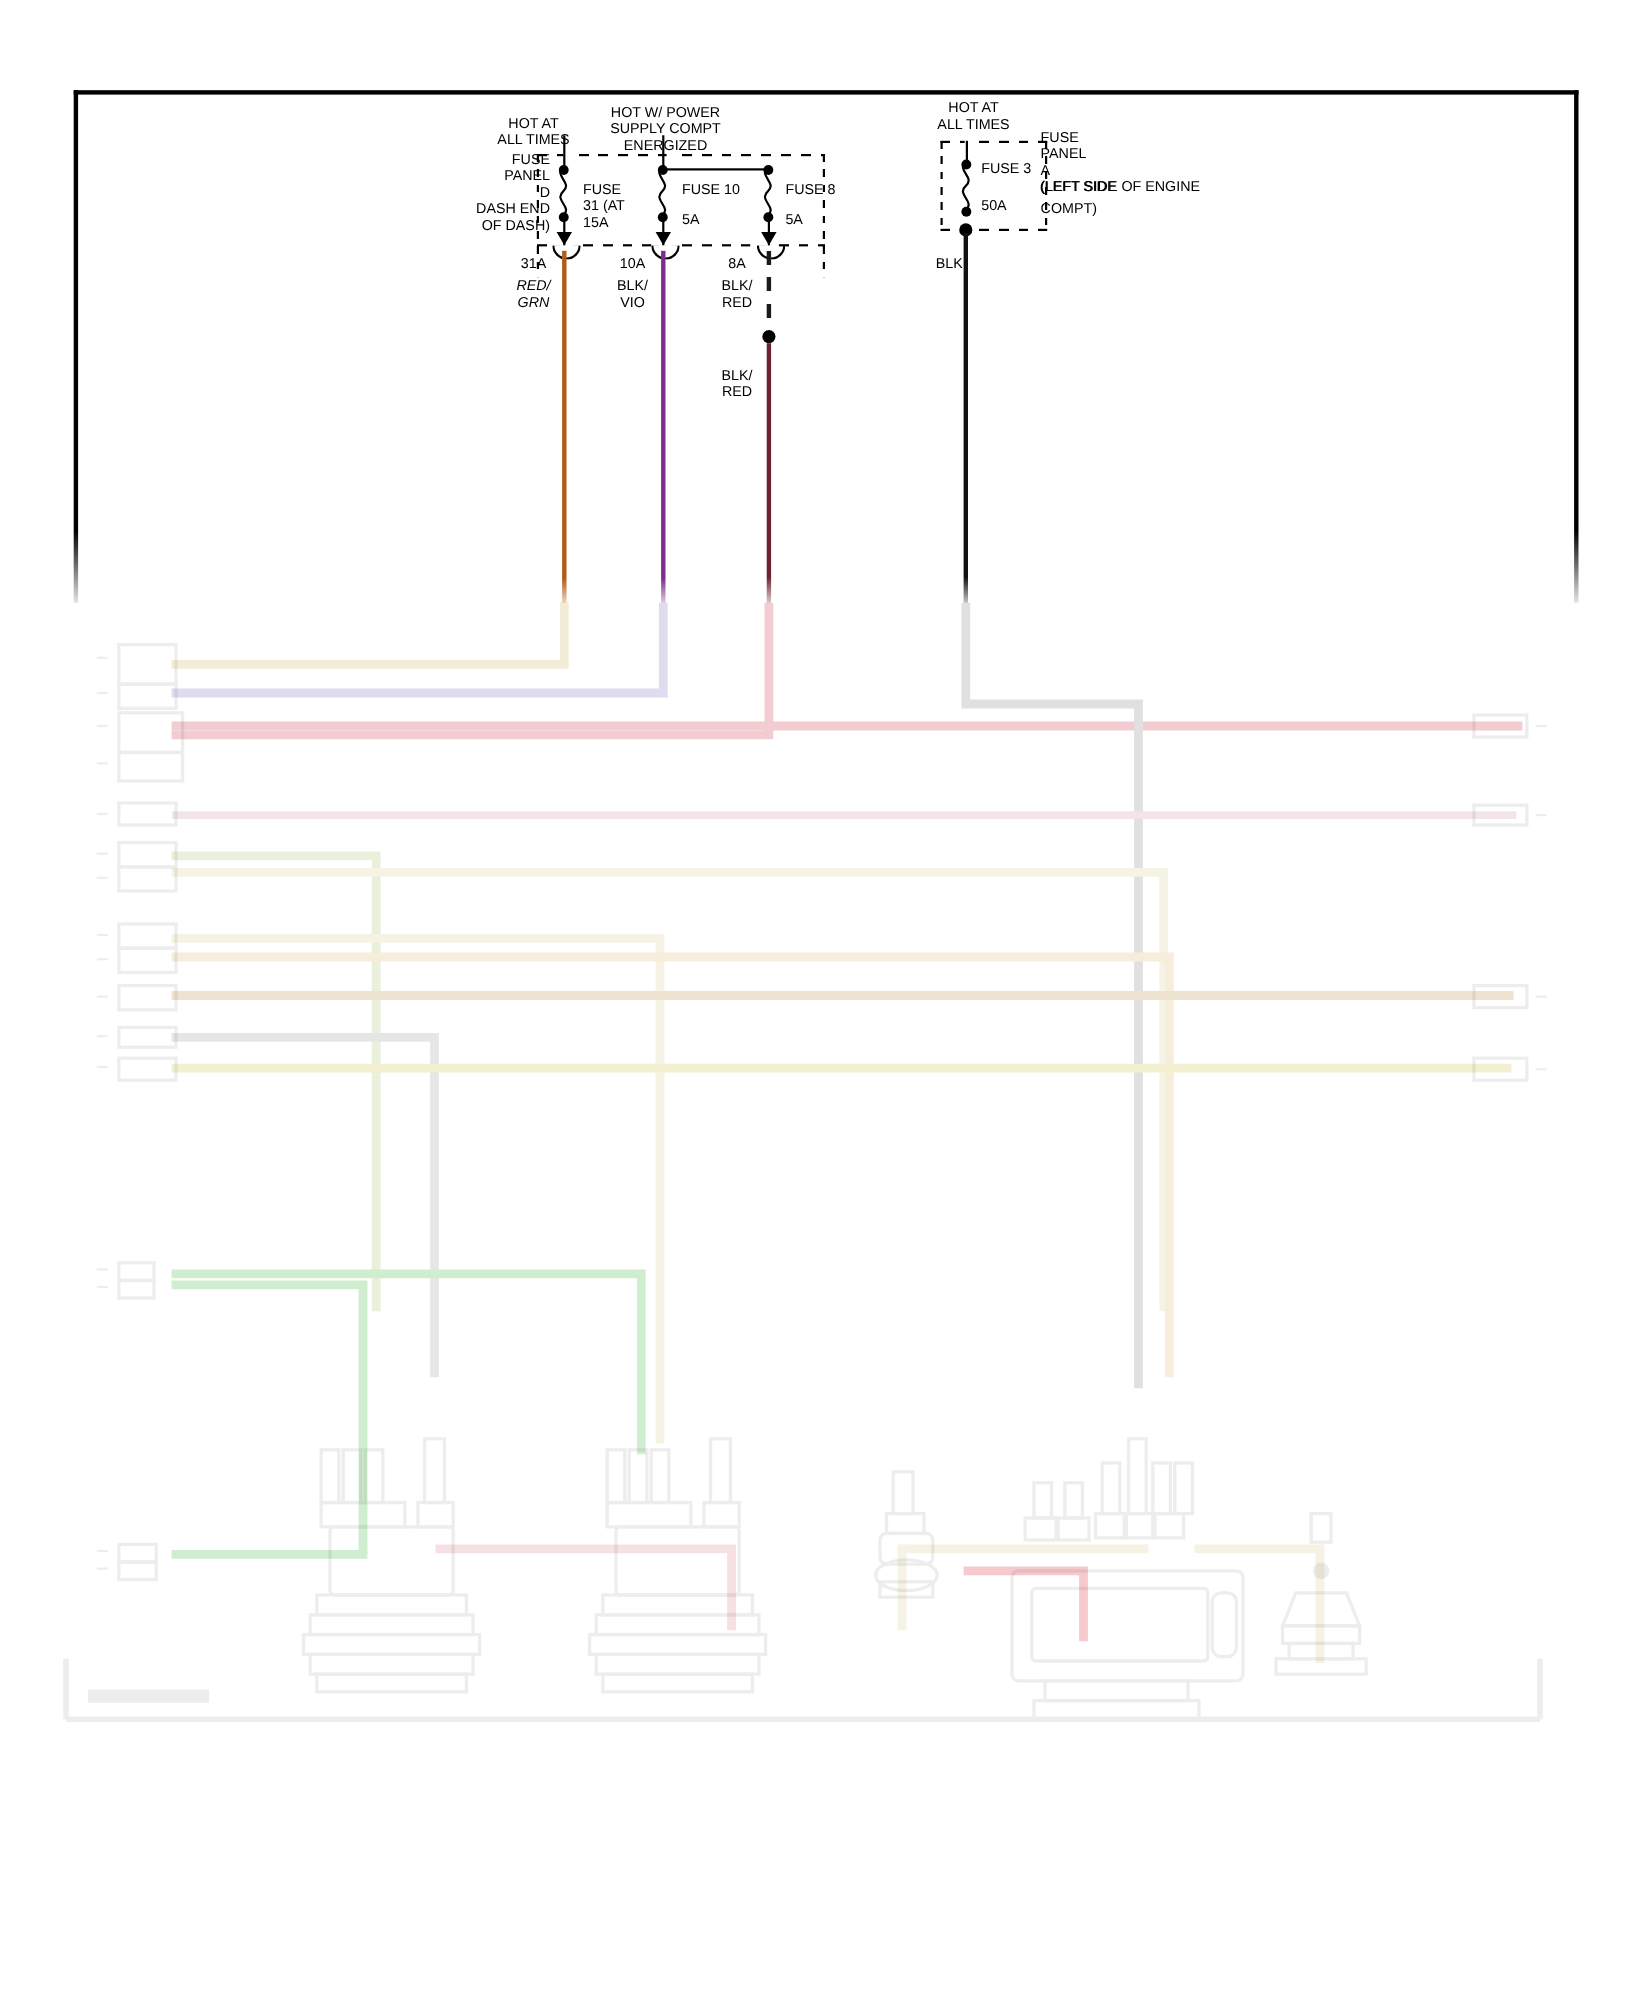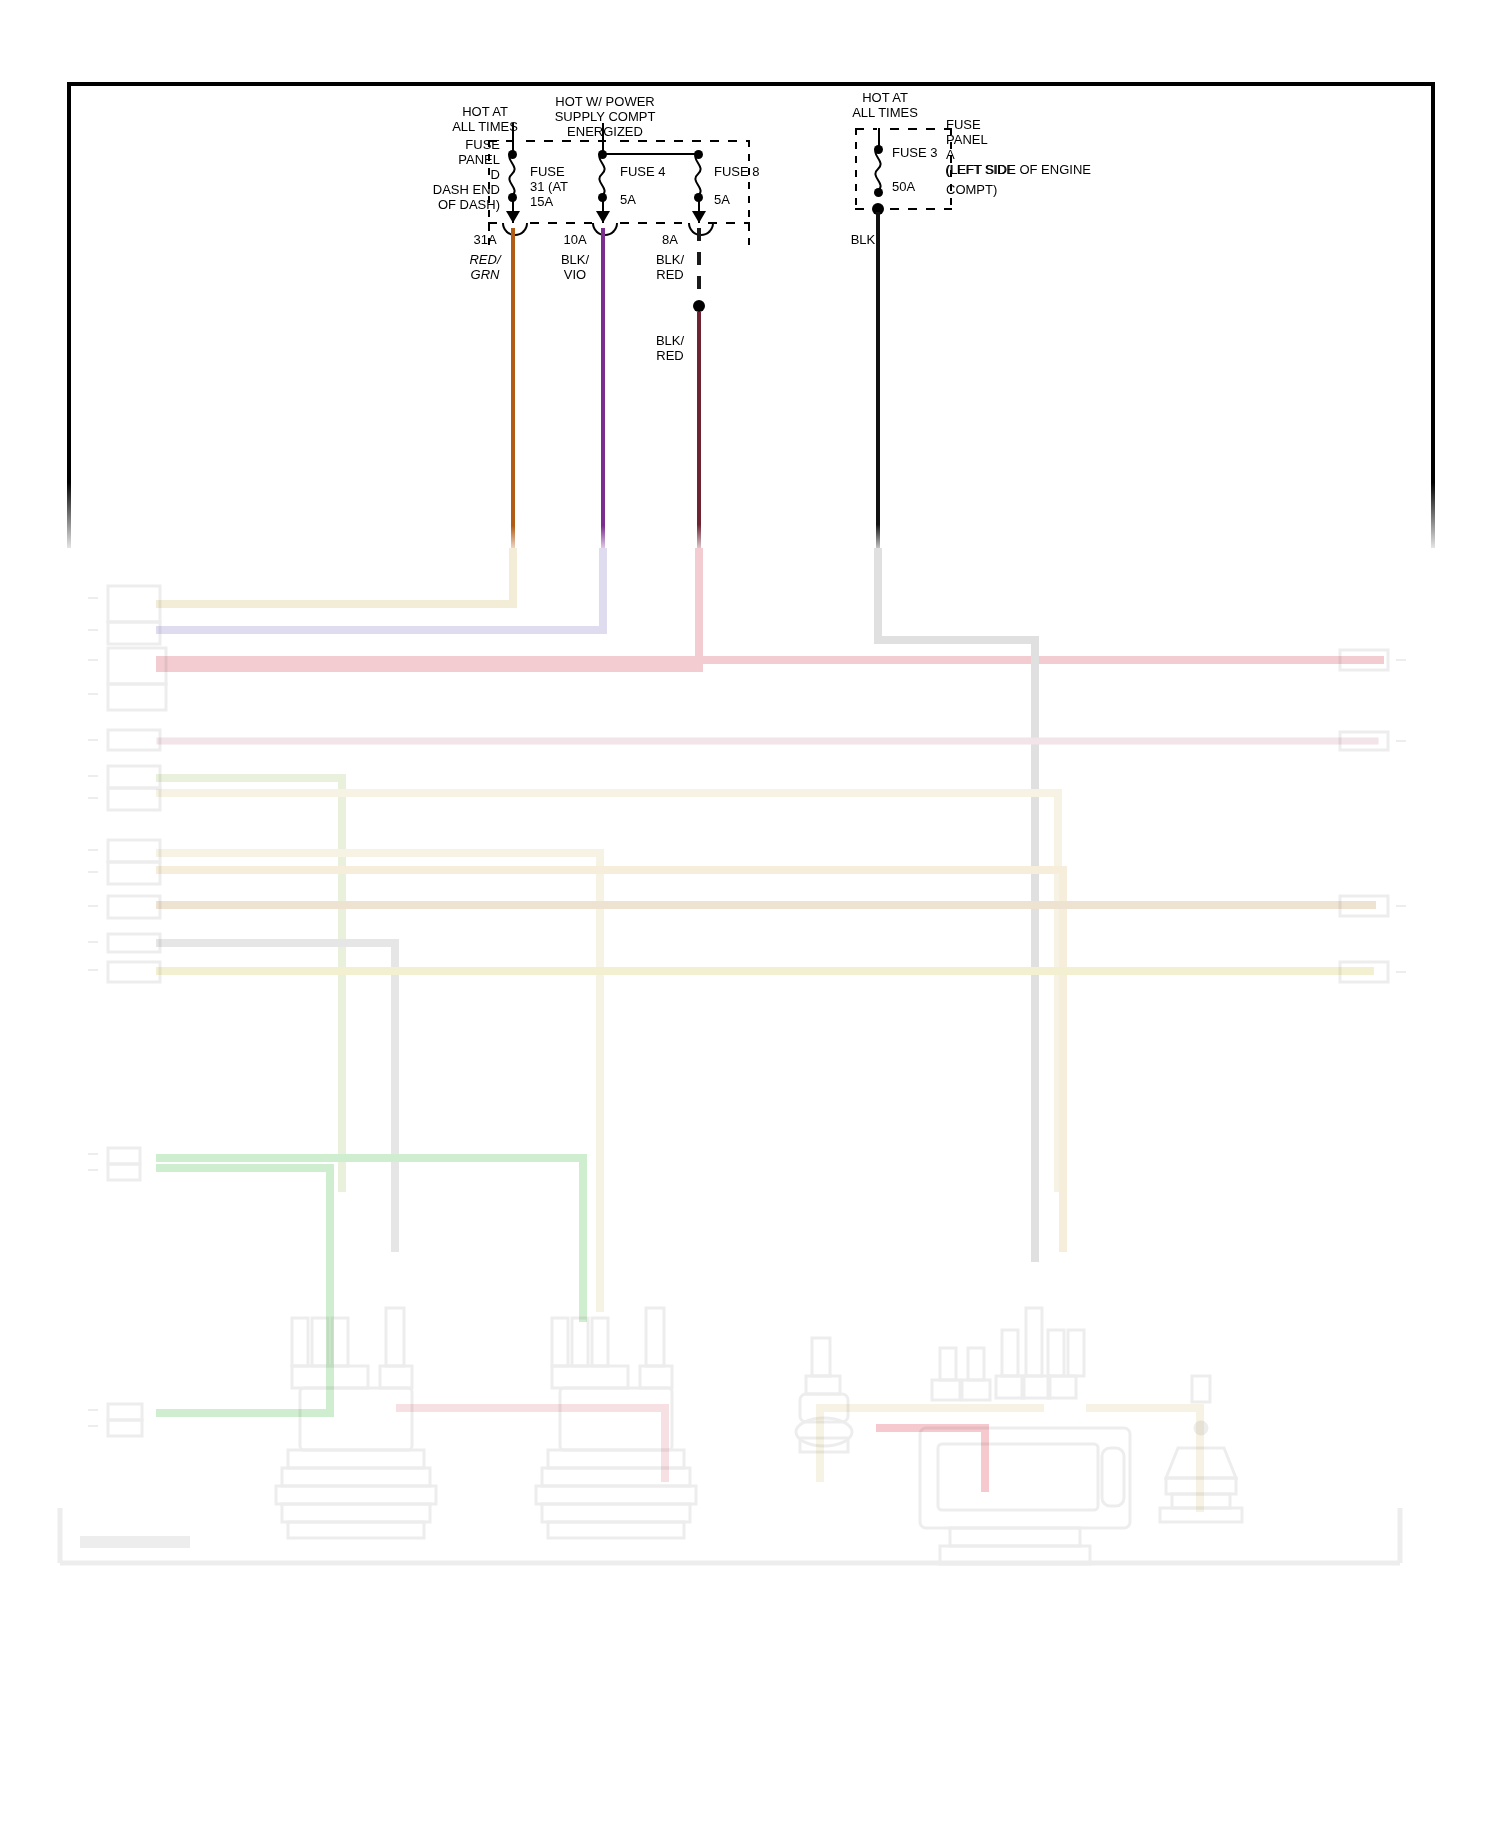--- a/index.html
+++ b/index.html
@@ -83,21 +83,21 @@
 
   <div class="hline" style="left:602px;top:153px;width:98px;"></div>
   <svg class="fuse" style="left:593px;top:152px;" viewBox="0 0 18 44">
     <path d="M9 0 C 0 8, 18 14, 9 22 C 0 30, 18 36, 9 44" fill="none" stroke="#000" stroke-width="2"></path>
   </svg>
   <div class="dot" style="left:598px;top:193px;"></div>
   <div class="vline" style="left:602px;top:197px;height:26px;"></div>
   <div class="arrow" style="left:596px;top:211px;"></div>
   <div class="cup" style="left:592px;top:223px;"></div>
 
-  <div class="txt l" style="left:620px;top:164px;width:100px;"><span>FUSE 4</span></div>
+  <div class="txt l" style="left:620px;top:164px;width:100px;"><span>FUSE 10</span></div>
   <div class="txt l" style="left:620px;top:192px;width:100px;"><span>5A</span></div>
 
   <div class="vline" style="left:698px;top:153px;height:4px;"></div>
   <div class="dot" style="left:694px;top:150px;"></div>
   <svg class="fuse" style="left:689px;top:152px;" viewBox="0 0 18 44">
     <path d="M9 0 C 0 8, 18 14, 9 22 C 0 30, 18 36, 9 44" fill="none" stroke="#000" stroke-width="2"></path>
   </svg>
   <div class="dot" style="left:694px;top:193px;"></div>
   <div class="vline" style="left:698px;top:197px;height:26px;"></div>
   <div class="arrow" style="left:692px;top:211px;"></div>

